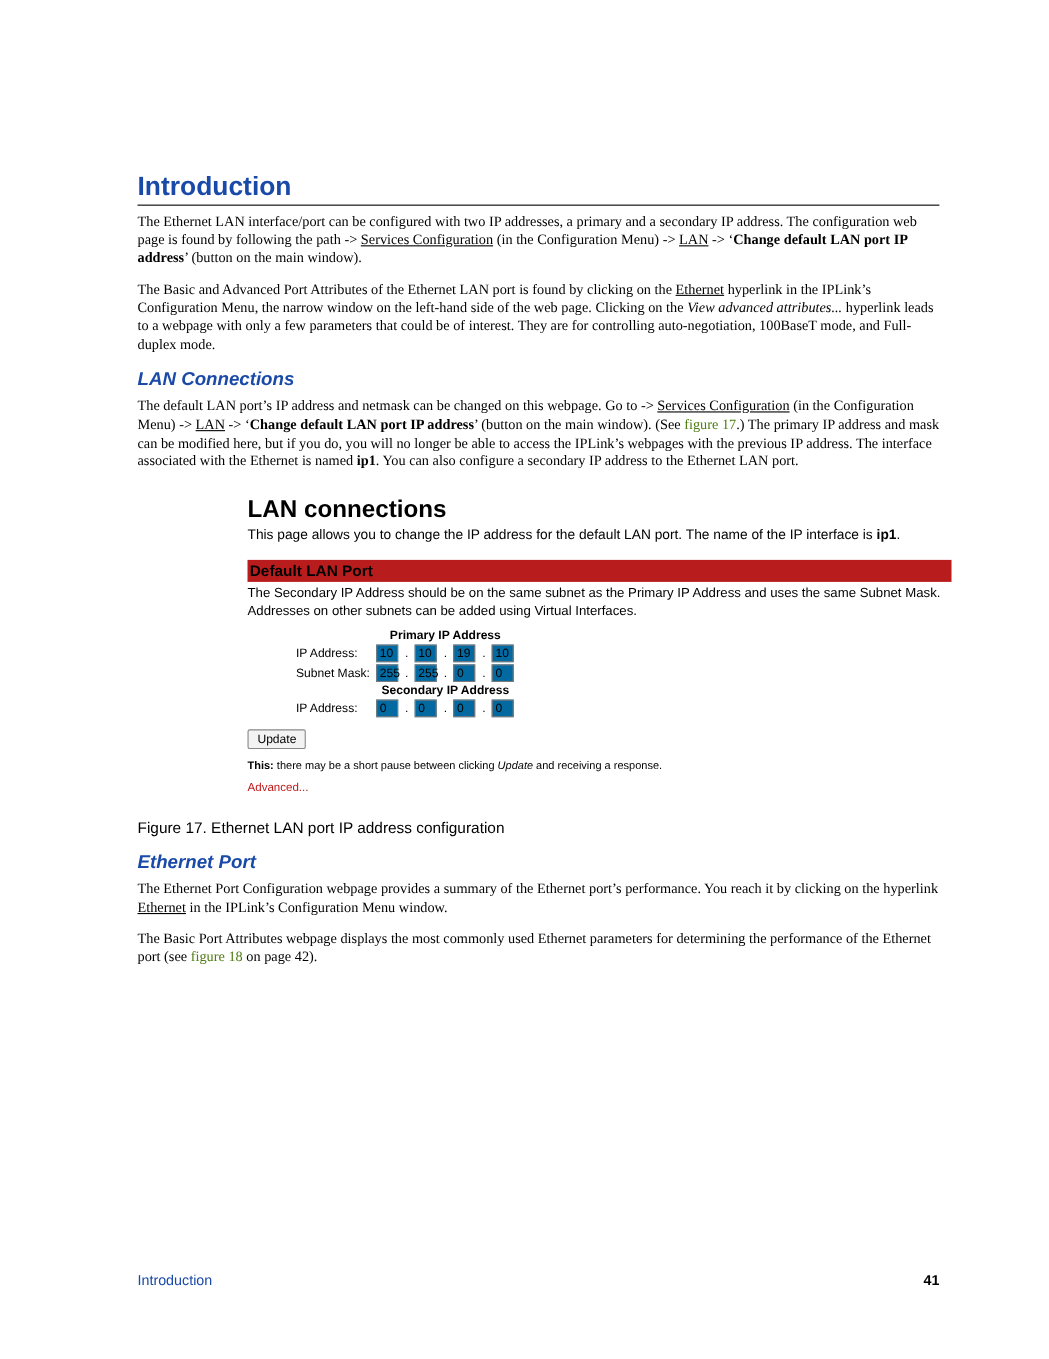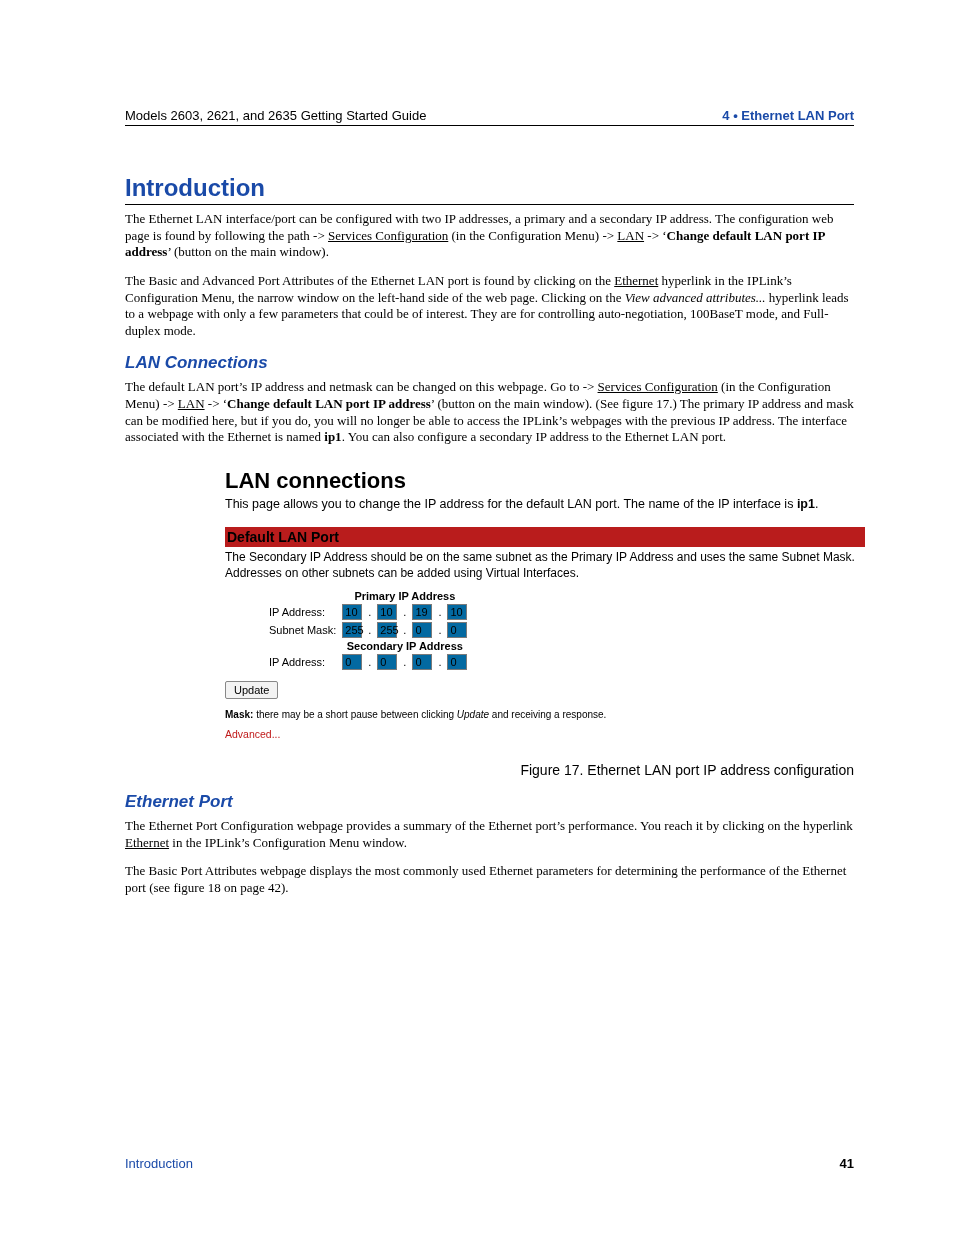--- a/index.html
+++ b/index.html
@@ -47,21 +47,21 @@
   .i { font-style: italic; }
   .b { font-weight: 700; }
   h2.sub {
     font-family: "Segoe UI", Arial, sans-serif;
     font-style: italic;
     font-weight: 700;
     color: #1a4aa8;
     font-size: 17px;
     margin: 14px 0 0 0;
   }
-  .figlink { color: #000000; }
+  .figlink { color: #4d7c0f; }
   .figure-wrap { margin: 22px 0 10px 100px; width: 640px; }
   .fig-title { font-family: Arial, sans-serif; font-weight: 700; font-size: 22px; margin-bottom: 2px; }
   .fig-desc { font-family: Arial, sans-serif; font-size: 12.5px; line-height: 1.35; }
   .fig-desc .bold { font-weight: 700; }
   .panel-head {
     font-family: Arial, sans-serif; font-weight: 700; font-size: 14px;
     background: #b91c1c;
     padding: 2px 2px;
     margin-top: 14px;
   }
@@ -85,44 +85,40 @@
     padding: 2px 8px;
     border: 1px solid #888;
     background: #f3f3f3;
     border-radius: 2px;
     margin-top: 10px;
   }
   .fig-smallnote { font-family: Arial, sans-serif; font-size: 10px; margin-top: 10px; }
   .fig-smallnote .i { font-style: italic; }
   .adv-link { font-family: Arial, sans-serif; font-size: 10.5px; color: #c01a1a; margin-top: 8px; display: inline-block; }
   .caption {
-    text-align: right;
+    text-align: left;
     font-family: "Segoe UI", Arial, sans-serif;
     font-size: 14px;
     margin: 20px 0 14px 0;
   }
   .footer {
     position: absolute;
     left: 125px; right: 100px; bottom: 64px;
     display: flex; justify-content: space-between;
     font-family: "Segoe UI", Arial, sans-serif;
     font-size: 13px;
   }
   .footer .fl { color: #1a4aa8; }
   .footer .fr { font-weight: 700; }
 </style>
 </head>
 <body>
 
 <div class="page">
 
-  <div class="run-head">
-    <span>Models 2603, 2621, and 2635 Getting Started Guide</span>
-    <span class="rh-right">4 • Ethernet LAN Port</span>
-  </div>
 
   <h1 class="section">Introduction</h1>
 
   <p class="body">
     <span>The Ethernet LAN interface/port can be configured with two IP addresses, a primary and a secondary IP address. The configuration web page is found by following the path -&gt; </span><span class="u">Services Configuration</span><span> (in the Configuration Menu) -&gt; </span><span class="u">LAN</span><span> -&gt; ‘</span><span class="b">Change default LAN port IP address</span><span>’ (button on the main window).</span>
   </p>
 
   <p class="body">
     <span>The Basic and Advanced Port Attributes of the Ethernet LAN port is found by clicking on the </span><span class="u">Ethernet</span><span> hyperlink in the IPLink’s Configuration Menu, the narrow window on the left-hand side of the web page. Clicking on the </span><span class="i">View advanced attributes...</span><span> hyperlink leads to a webpage with only a few parameters that could be of interest. They are for controlling auto-negotiation, 100BaseT mode, and Full-duplex mode.</span>
   </p>
@@ -179,21 +175,21 @@
         <td><span class="oct">0</span></td>
             <td class="dotc">.</td>
         <td><span class="oct">0</span></td>
       </tr>
     </tbody>
       </table>
 
     <span class="upd-btn">Update</span>
 
     <div class="fig-smallnote">
-      <span class="b">Mask:</span><span> there may be a short pause between clicking </span><span class="i">Update</span><span> and receiving a response.</span>
+      <span class="b">This:</span><span> there may be a short pause between clicking </span><span class="i">Update</span><span> and receiving a response.</span>
     </div>
 
     <span class="adv-link">Advanced...</span>
   </div>
 
   <div class="caption">Figure 17. Ethernet LAN port IP address configuration</div>
 
 
   <h2 class="sub">Ethernet Port</h2>
   <p class="body">

